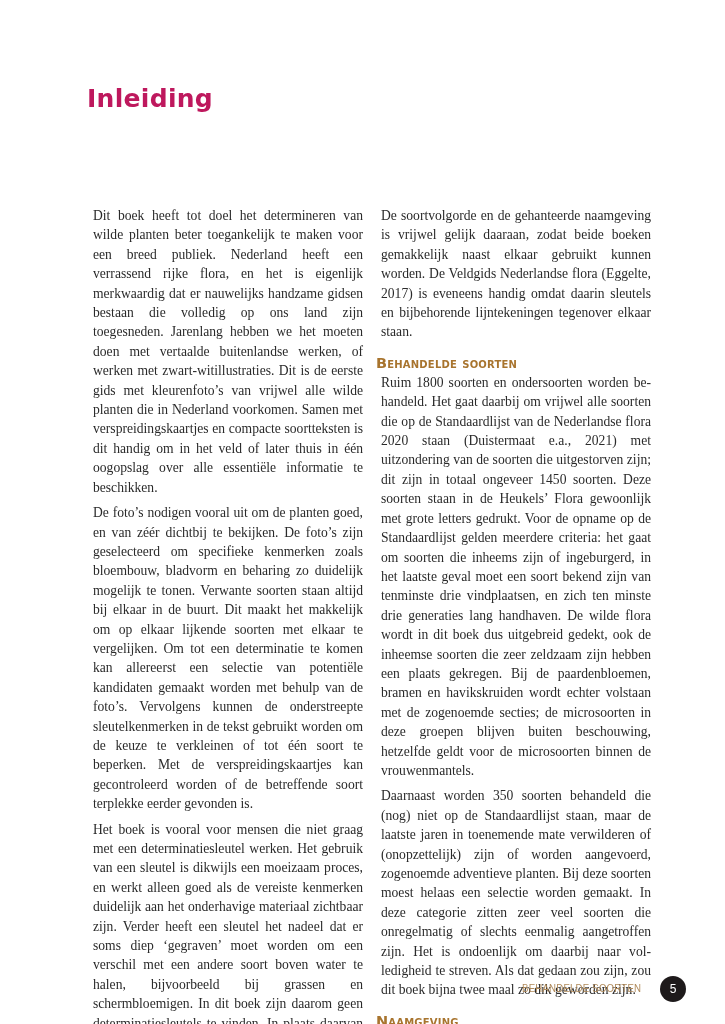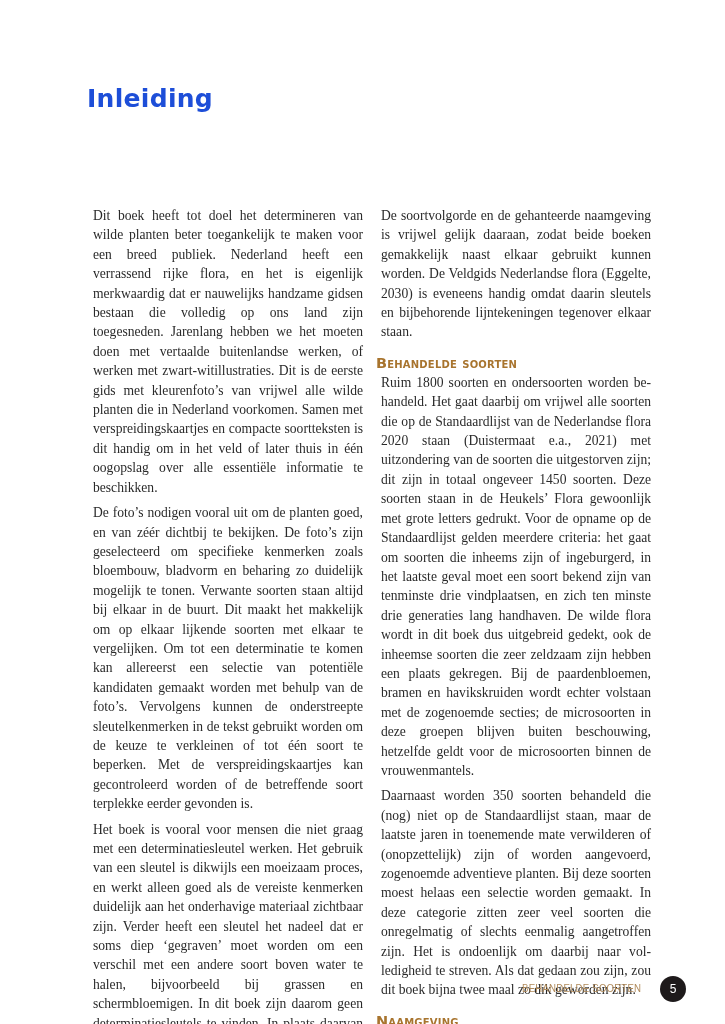--- a/index.html
+++ b/index.html
@@ -1,21 +1,21 @@
 <!DOCTYPE html>
 <html><head>
 <meta charset="utf-8">
 <style>
   html, body { margin: 0; padding: 0; background: #ffffff; }
   body { width: 725px; height: 1024px; position: relative; overflow: hidden; }
   .page { position: absolute; left: 0; top: 0; width: 725px; height: 1024px; background: #fff; }
   .title {
     position: absolute; left: 87px; top: 84px;
     font-family: "DejaVu Sans", sans-serif; font-weight: bold;
-    font-size: 25px; letter-spacing: 0.3px; color: #1d4ed8; margin: 0;
+    font-size: 25px; letter-spacing: 0.3px; color: #be185d; margin: 0;
   }
   .col {
     position: absolute; top: 206px; width: 275px;
     font-family: "Liberation Serif", serif; font-size: 13.6px; line-height: 19.4px;
     color: #2a2a2a; text-align: justify; hyphens: auto;
   }
   .col-left { left: 88px; }
   .col-right { left: 376px; }
   .col p { margin: 0 0 6px 5px; }
   .h2 {
@@ -42,21 +42,21 @@
 
   <h1 class="title">Inleiding</h1>
 
   <div class="col col-left">
     <p>Dit boek heeft tot doel het determineren van wilde planten beter toegankelijk te maken voor een breed publiek. Nederland heeft een verrassend rijke flora, en het is eigenlijk merkwaardig dat er nauwelijks handzame gidsen bestaan die volledig op ons land zijn toegesneden. Jarenlang hebben we het moeten doen met vertaalde buitenlandse werken, of werken met zwart-witillustraties. Dit is de eerste gids met kleurenfoto’s van vrijwel alle wilde planten die in Nederland voorkomen. Samen met verspreidings­kaartjes en compacte soortteksten is dit handig om in het veld of later thuis in één oogopslag over alle essentiële informatie te beschikken.</p>
     <p>De foto’s nodigen vooral uit om de planten goed, en van zéér dichtbij te bekijken. De foto’s zijn geselecteerd om specifieke kenmerken zoals bloem­bouw, bladvorm en beharing zo duidelijk mogelijk te tonen. Verwante soorten staan altijd bij elkaar in de buurt. Dit maakt het makkelijk om op elkaar lij­kende soorten met elkaar te vergelijken. Om tot een determinatie te komen kan allereerst een selectie van potentiële kandidaten gemaakt worden met behulp van de foto’s. Vervolgens kunnen de onderstreepte sleutelkenmerken in de tekst gebruikt worden om de keuze te verkleinen of tot één soort te beperken. Met de verspreidingskaartjes kan gecontroleerd worden of de betreffende soort terplekke eerder gevonden is.</p>
     <p>Het boek is vooral voor mensen die niet graag met een determinatiesleutel werken. Het gebruik van een sleutel is dikwijls een moeizaam proces, en werkt alleen goed als de vereiste kenmerken duidelijk aan het onderhavige materiaal zichtbaar zijn. Verder heeft een sleutel het nadeel dat er soms diep ‘gegra­ven’ moet worden om een verschil met een andere soort boven water te halen, bijvoorbeeld bij grassen en schermbloemigen. In dit boek zijn daarom geen determinatiesleutels te vinden. In plaats daarvan geven de soortteksten een zo volledig mogelijke opsomming van kenmerken en eigenschappen, zodanig dat onderlinge vergelijkingen tussen twee willekeurige soorten zo goed mogelijk gedaan kan worden. Als er desondanks toch behoefte is aan een sleutel, dan kan de Heukels’ Flora van Nederland (Duistermaat, 2020) een goede aanvulling vormen.</p>
   </div>
 
   <div class="col col-right">
-    <p>De soortvolgorde en de gehanteerde naamgeving is vrijwel gelijk daaraan, zodat beide boeken gemak­kelijk naast elkaar gebruikt kunnen worden. De Veldgids Nederlandse flora (Eggelte, 2030) is even­eens handig omdat daarin sleutels en bijbehorende lijntekeningen tegenover elkaar staan.</p>
+    <p>De soortvolgorde en de gehanteerde naamgeving is vrijwel gelijk daaraan, zodat beide boeken gemak­kelijk naast elkaar gebruikt kunnen worden. De Veldgids Nederlandse flora (Eggelte, 2017) is even­eens handig omdat daarin sleutels en bijbehorende lijntekeningen tegenover elkaar staan.</p>
 
     <div class="h2">Behandelde soorten</div>
     <p>Ruim 1800 soorten en ondersoorten worden be­handeld. Het gaat daarbij om vrijwel alle soorten die op de Standaardlijst van de Nederlandse flora 2020 staan (Duistermaat e.a., 2021) met uitzondering van de soorten die uitgestorven zijn; dit zijn in totaal ongeveer 1450 soorten. Deze soorten staan in de Heukels’ Flora gewoonlijk met grote letters gedrukt. Voor de opname op de Standaardlijst gelden meer­dere criteria: het gaat om soorten die inheems zijn of ingeburgerd, in het laatste geval moet een soort bekend zijn van tenminste drie vindplaatsen, en zich ten minste drie generaties lang handhaven. De wilde flora wordt in dit boek dus uitgebreid gedekt, ook de inheemse soorten die zeer zeldzaam zijn hebben een plaats gekregen. Bij de paardenbloemen, bramen en havikskruiden wordt echter volstaan met de zo­genoemde secties; de microsoorten in deze groepen blijven buiten beschouwing, hetzelfde geldt voor de microsoorten binnen de vrouwenmantels.</p>
     <p>Daarnaast worden 350 soorten behandeld die (nog) niet op de Standaardlijst staan, maar de laatste jaren in toenemende mate verwilderen of (onopzettelijk) zijn of worden aangevoerd, zogenoemde adventieve planten.  Bij deze soorten moest helaas een selectie worden gemaakt. In deze categorie zitten zeer veel soorten die onregelmatig of slechts eenmalig aange­troffen zijn. Het is ondoenlijk om daarbij naar vol­ledigheid te streven. Als dat gedaan zou zijn, zou dit boek bijna twee maal zo dik geworden zijn.</p>
 
     <div class="h2">Naamgeving</div>
 
   </div>
 
   <div class="footer-label">BEHANDELDE SOORTEN</div>

